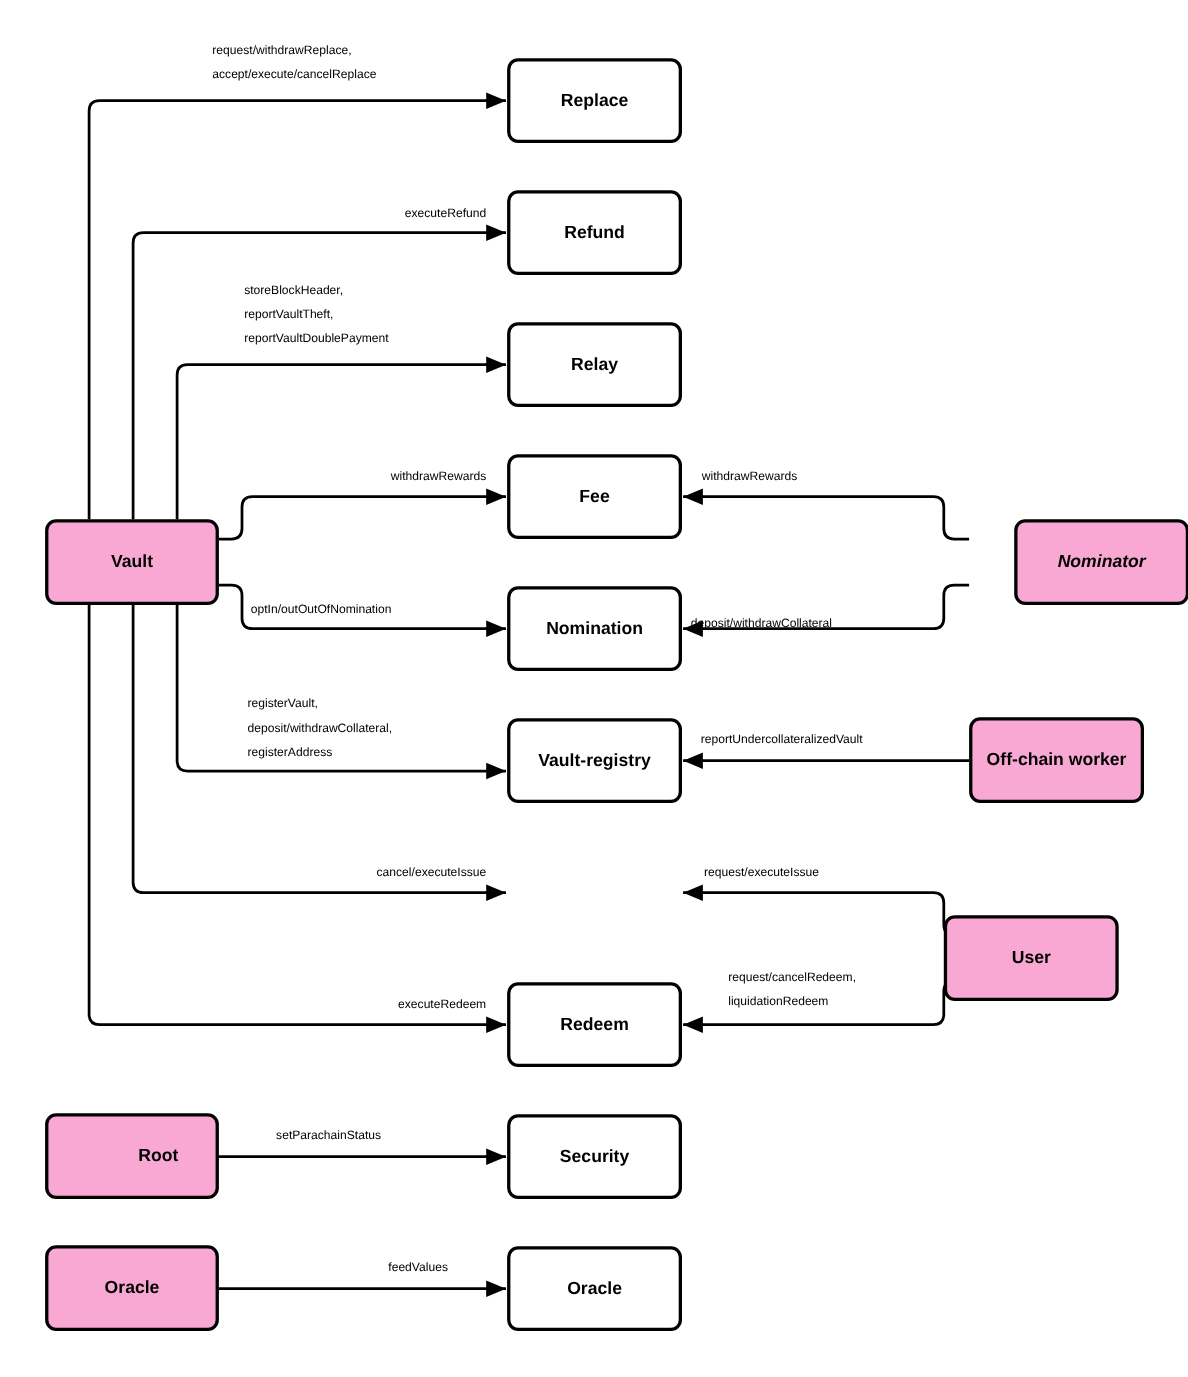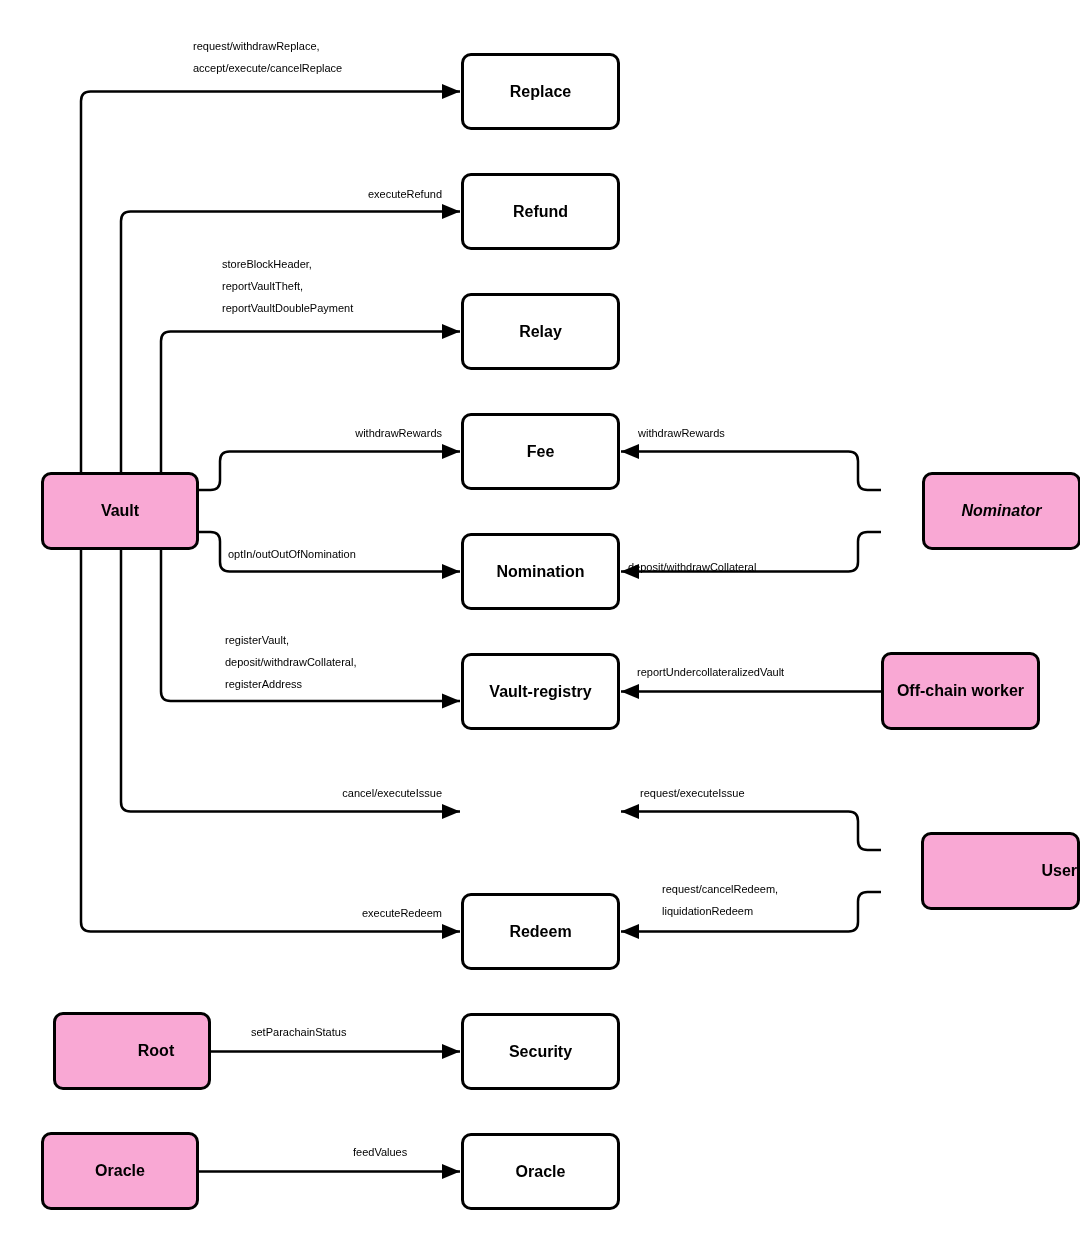--- a/index.html
+++ b/index.html
@@ -66,21 +66,21 @@
     <path d="M 881 691.5 L 621 691.5" marker-end="url(#arrow)"></path>
     <path d="M 881 850 L 867.5 850 Q 858 850 858 840.5 L 858 821 Q 858 811.5 848.5 811.5 L 621 811.5" marker-end="url(#arrow)"></path>
     <path d="M 881 892 L 867.5 892 Q 858 892 858 901.5 L 858 922 Q 858 931.5 848.5 931.5 L 621 931.5" marker-end="url(#arrow)"></path>
     <path d="M 199 1051.5 L 460 1051.5" marker-end="url(#arrow)"></path>
     <path d="M 199 1171.5 L 460 1171.5" marker-end="url(#arrow)"></path>
   </svg>
 
   <div class="node actor" style="left:41px; top:472px; width:158px; height:78px;">
     <span>Vault</span>
   </div>
-  <div class="node actor" style="left:53px; top:1012px; width:158px; height:78px;padding-left:48px;">
+  <div class="node actor" style="left:41px; top:1012px; width:158px; height:78px;padding-left:48px;">
     <span>Root</span>
   </div>
   <div class="node actor" style="left:41px; top:1132px; width:158px; height:78px;">
     <span>Oracle</span>
   </div>
 
   <div class="node module" style="left:461px; top:53px; width:159px; height:77px;">
     <span>Replace</span>
   </div>
   <div class="node module" style="left:461px; top:173px; width:159px; height:77px;">
@@ -107,21 +107,21 @@
   <div class="node module" style="left:461px; top:1133px; width:159px; height:77px;">
     <span>Oracle</span>
   </div>
 
   <div class="node actor" style="left:922px; top:472px; width:159px; height:78px;font-style:italic;">
     <span>Nominator</span>
   </div>
   <div class="node actor" style="left:881px; top:652px; width:159px; height:78px;">
     <span>Off-chain worker</span>
   </div>
-  <div class="node actor" style="left:921px; top:832px; width:159px; height:78px;justify-content:flex-end;">
+  <div class="node actor" style="left:858px; top:832px; width:159px; height:78px;">
     <span>User</span>
   </div>
 
   <div class="edge-label" style="left:193px; top:35px;">request/withdrawReplace,
 accept/execute/cancelReplace</div>
   <div class="edge-label ra" style="left:260px; top:183px;">executeRefund</div>
   <div class="edge-label" style="left:222px; top:253px;">storeBlockHeader,
 reportVaultTheft,
 reportVaultDoublePayment</div>
   <div class="edge-label ra" style="left:260px; top:422px;">withdrawRewards</div>

